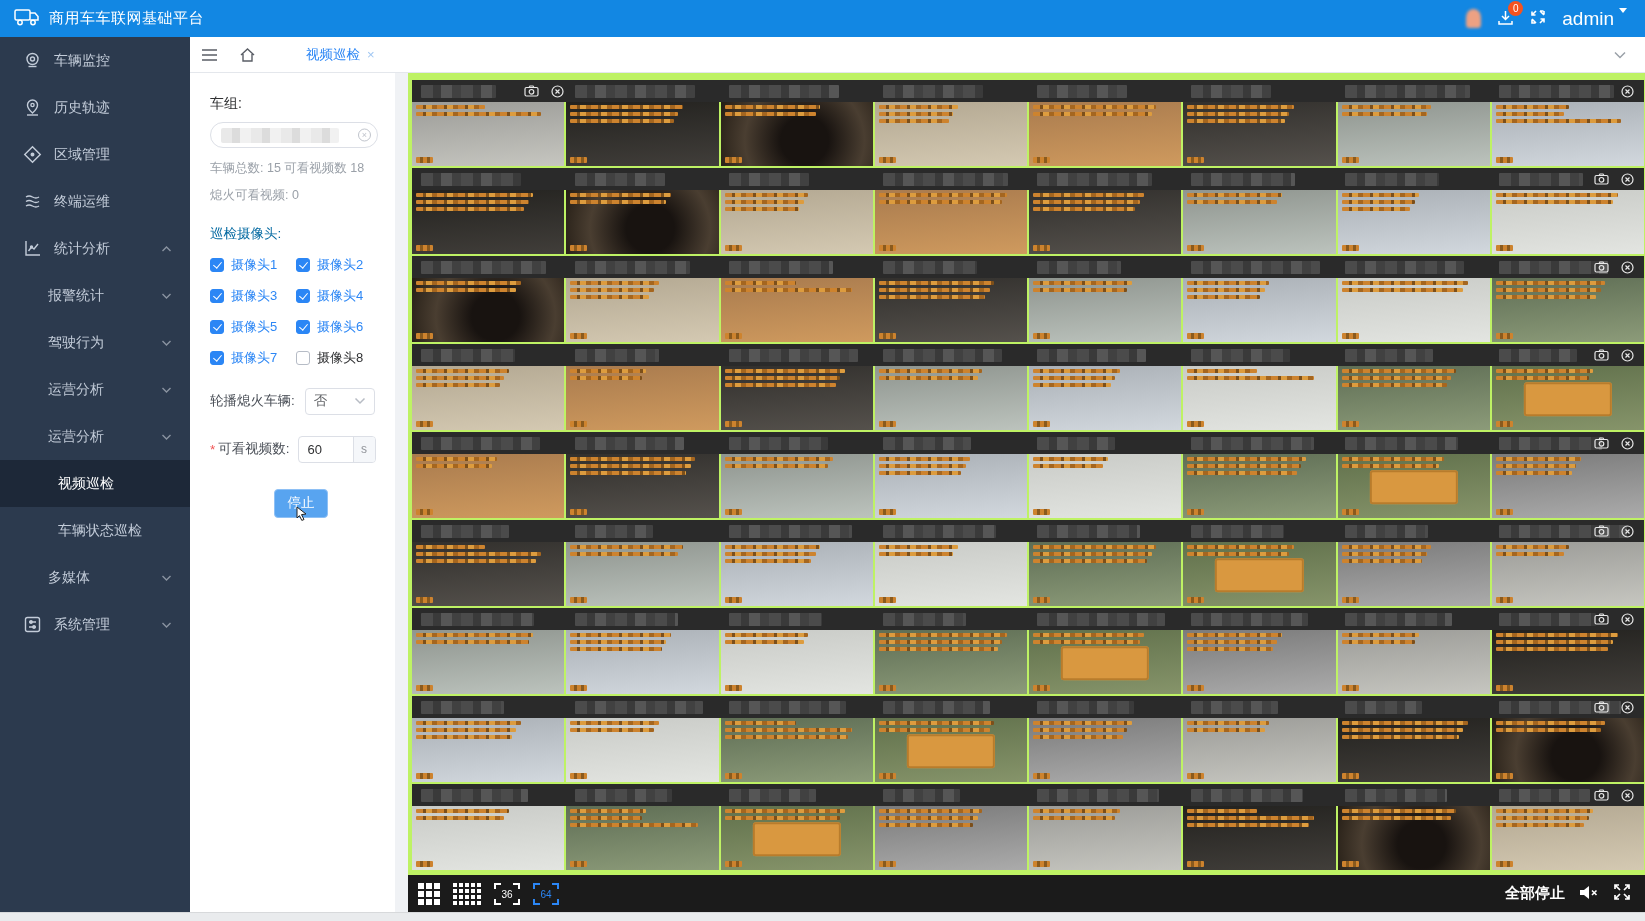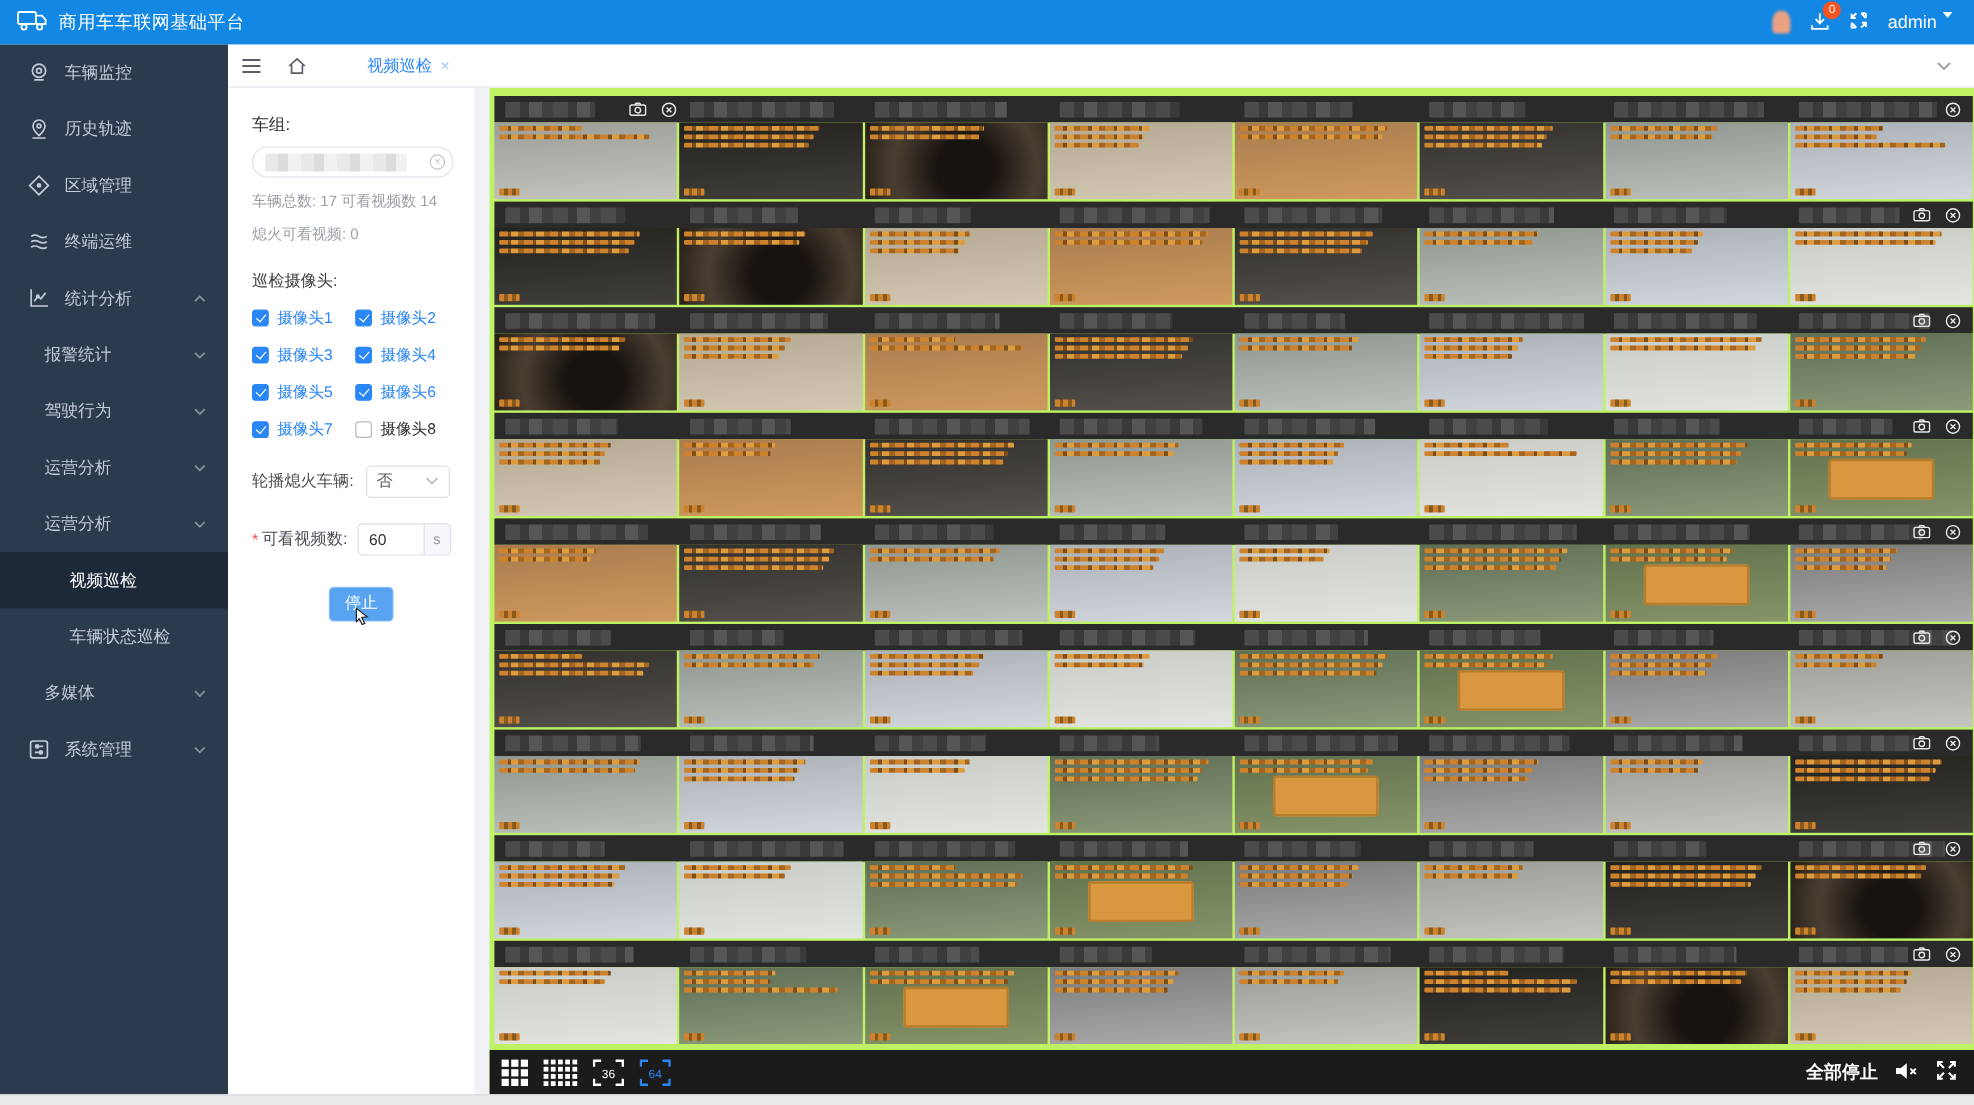--- a/index.html
+++ b/index.html
@@ -8,28 +8,28 @@
   .app { position:relative; width:1645px; height:921px; background:#f0f2f5; overflow:hidden; }
 
   
   .top-header { position:absolute; left:0; top:0; width:100%; height:37px; background:var(--header-blue); display:flex; align-items:center; color:#fff; z-index:5; }
   .brand { display:flex; align-items:center; gap:9px; padding-left:14px; }
   .brand-title { font-size:15px; letter-spacing:.5px; }
   .header-right { margin-left:auto; display:flex; align-items:center; gap:16px; padding-right:18px; }
   .blur-bell { width:15px; height:19px; background:#eda183; border-radius:45% 45% 20% 20%; filter:blur(1.4px); }
   .dl-wrap { position:relative; }
   .badge { position:absolute; top:-8px; right:-9px; min-width:15px; height:15px; border-radius:8px; background:var(--badge-orange); color:#fff; font-size:10px; display:flex; align-items:center; justify-content:center; padding:0 3px; }
-  .admin-box { display:flex; gap:5px; font-size:15px; cursor:pointer; }
+  .admin-box { display:flex; gap:5px; font-size:19px; cursor:pointer; }
   .caret-down { width:0; height:0; border-left:4px solid transparent; border-right:4px solid transparent; border-top:5px solid #fff; }
 
   
   .sidebar { position:absolute; left:0; top:37px; width:190px; height:875px; background:var(--sidebar-bg); overflow:hidden; }
   .sb-item { display:flex; align-items:center; height:47px; color:#c3ccd9; cursor:pointer; font-size:14px; position:relative; }
   .sb-item.lvl0 { padding-left:22px; }
-  .sb-item.lvl1 { padding-left:37px;text-align:center; }
+  .sb-item.lvl1 { padding-left:48px;text-align:center; }
   .sb-item.lvl2 { padding-left:58px; }
   .sb-item.active { background:var(--sidebar-active-bg); color:#fff; }
   .sb-icon { width:20px; height:20px; margin-right:12px; display:flex; align-items:center; justify-content:center; }
   .sb-chev { position:absolute; right:18px; top:50%; transform:translateY(-50%); display:flex; }
 
   
   .tabbar { position:absolute; left:190px; top:37px; width:1455px; height:36px; background:#fff; border-bottom:1px solid #e4e7ec; display:flex; align-items:center; z-index:4; }
   .tb-icon { width:38px; height:36px; display:flex; align-items:center; justify-content:center; cursor:pointer; }
   .tab { display:flex; align-items:center; gap:7px; margin-left:40px; color:var(--accent-blue); font-size:13.5px; cursor:pointer; }
   .tab-close { color:#9fc6f2; font-size:13px; }
@@ -37,21 +37,21 @@
 
   
   .form-panel { position:absolute; left:190px; top:73px; width:205px; height:839px; background:#fff; padding:22px 16px 0 20px; }
   .fp-label { color:#303133; font-size:14px; margin-bottom:9px; }
   .group-input { position:relative; width:168px; height:26px; border:1px solid #dcdfe6; border-radius:13px; background:#fff; display:flex; align-items:center; padding:0 22px 0 10px; }
   .mosaic-light { height:15px; width:118px; border-radius:2px;
     background:repeating-linear-gradient(90deg,#e9e9e9 0 11px,#dcdcdc 11px 19px,#f1f1f1 19px 30px); }
   .clear-icon { position:absolute; right:6px; top:50%; transform:translateY(-50%); width:13px; height:13px; border:1px solid #c0c4cc; border-radius:50%; color:#c0c4cc; font-size:9px; line-height:11px; text-align:center; cursor:pointer; }
   .fp-stats { color:#9aa0a8; font-size:12.5px; margin-top:14px; line-height:1.1; }
   .fp-stats + .fp-stats { margin-top:13px; }
-  .fp-section { margin-top:22px; color:#404040; font-size:13.5px; }
+  .fp-section { margin-top:22px; color:#0369a1; font-size:13.5px; }
   .cb-grid { display:grid; grid-template-columns:86px 86px; row-gap:13px; margin-top:13px; }
   .cb-item { display:flex; align-items:center; gap:7px; cursor:pointer; }
   .cb-box { width:14px; height:14px; border-radius:3px; border:1px solid #b6bcc6; background:#fff; position:relative; flex:0 0 auto; }
   .cb-item.checked .cb-box { background:var(--accent-blue); border-color:var(--accent-blue); }
   .cb-item.checked .cb-box::after { content:""; position:absolute; left:4px; top:1.5px; width:4px; height:7px; border:solid #fff; border-width:0 1.6px 1.6px 0; transform:rotate(40deg); }
   .cb-label { font-size:13px; color:#303133; }
   .cb-item.checked .cb-label { color:var(--accent-blue); }
   .form-row { display:flex; align-items:center; margin-top:21px; color:#4a4f57; font-size:13.5px; }
   .select-box { margin-left:10px; width:70px; height:27px; border:1px solid #dcdfe6; border-radius:4px; display:flex; align-items:center; padding:0 8px; color:#606266; cursor:pointer; background:#fff; }
   .select-box .sel-chev { margin-left:auto; display:flex; }
@@ -274,21 +274,21 @@
         </svg>
     </span>
   </div>
 
   <div class="form-panel">
     <div class="fp-label">车组:</div>
     <div class="group-input">
       <span class="mosaic-light"></span>
       <span class="clear-icon">×</span>
     </div>
-    <div class="fp-stats">车辆总数: 17 可看视频数  14</div>
+    <div class="fp-stats">车辆总数: 15 可看视频数  18</div>
     <div class="fp-stats">熄火可看视频: 0</div>
     <div class="fp-section">巡检摄像头:</div>
     <div class="cb-grid">
         <label class="cb-item checked">
           <span class="cb-box"></span>
           <span class="cb-label">摄像头1</span>
         </label>
         <label class="cb-item checked">
           <span class="cb-box"></span>
           <span class="cb-label">摄像头2</span>

